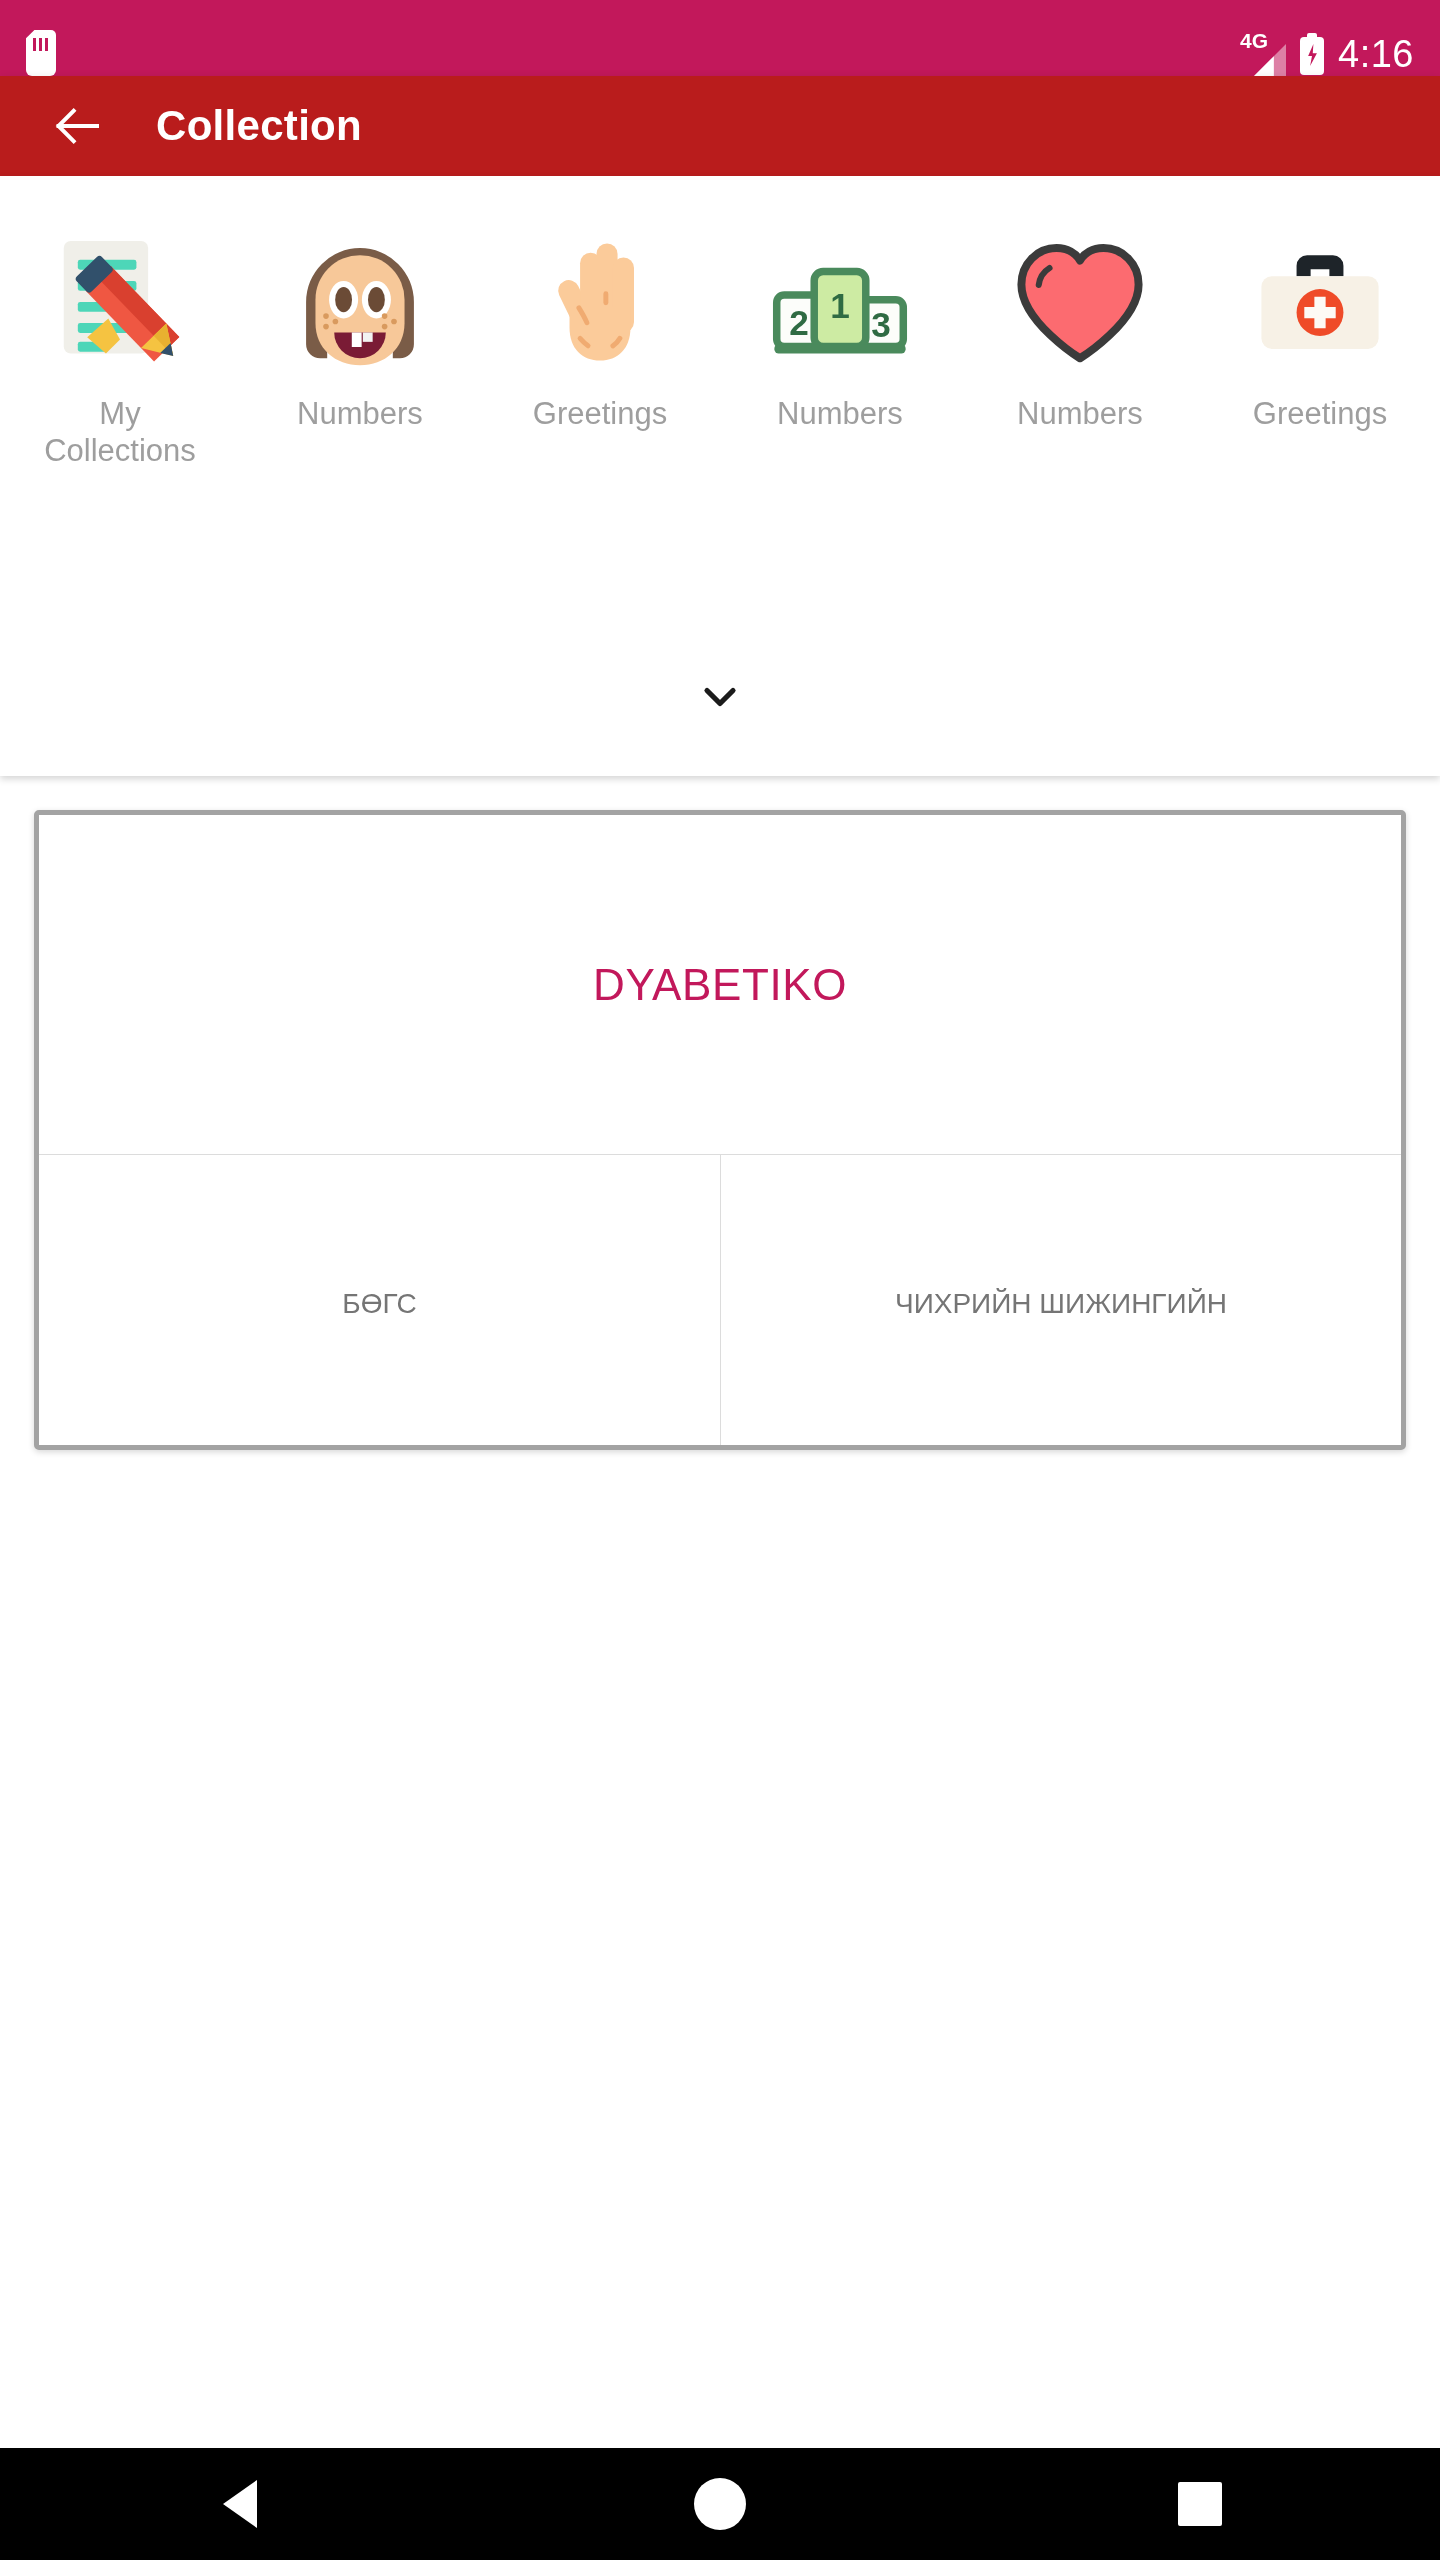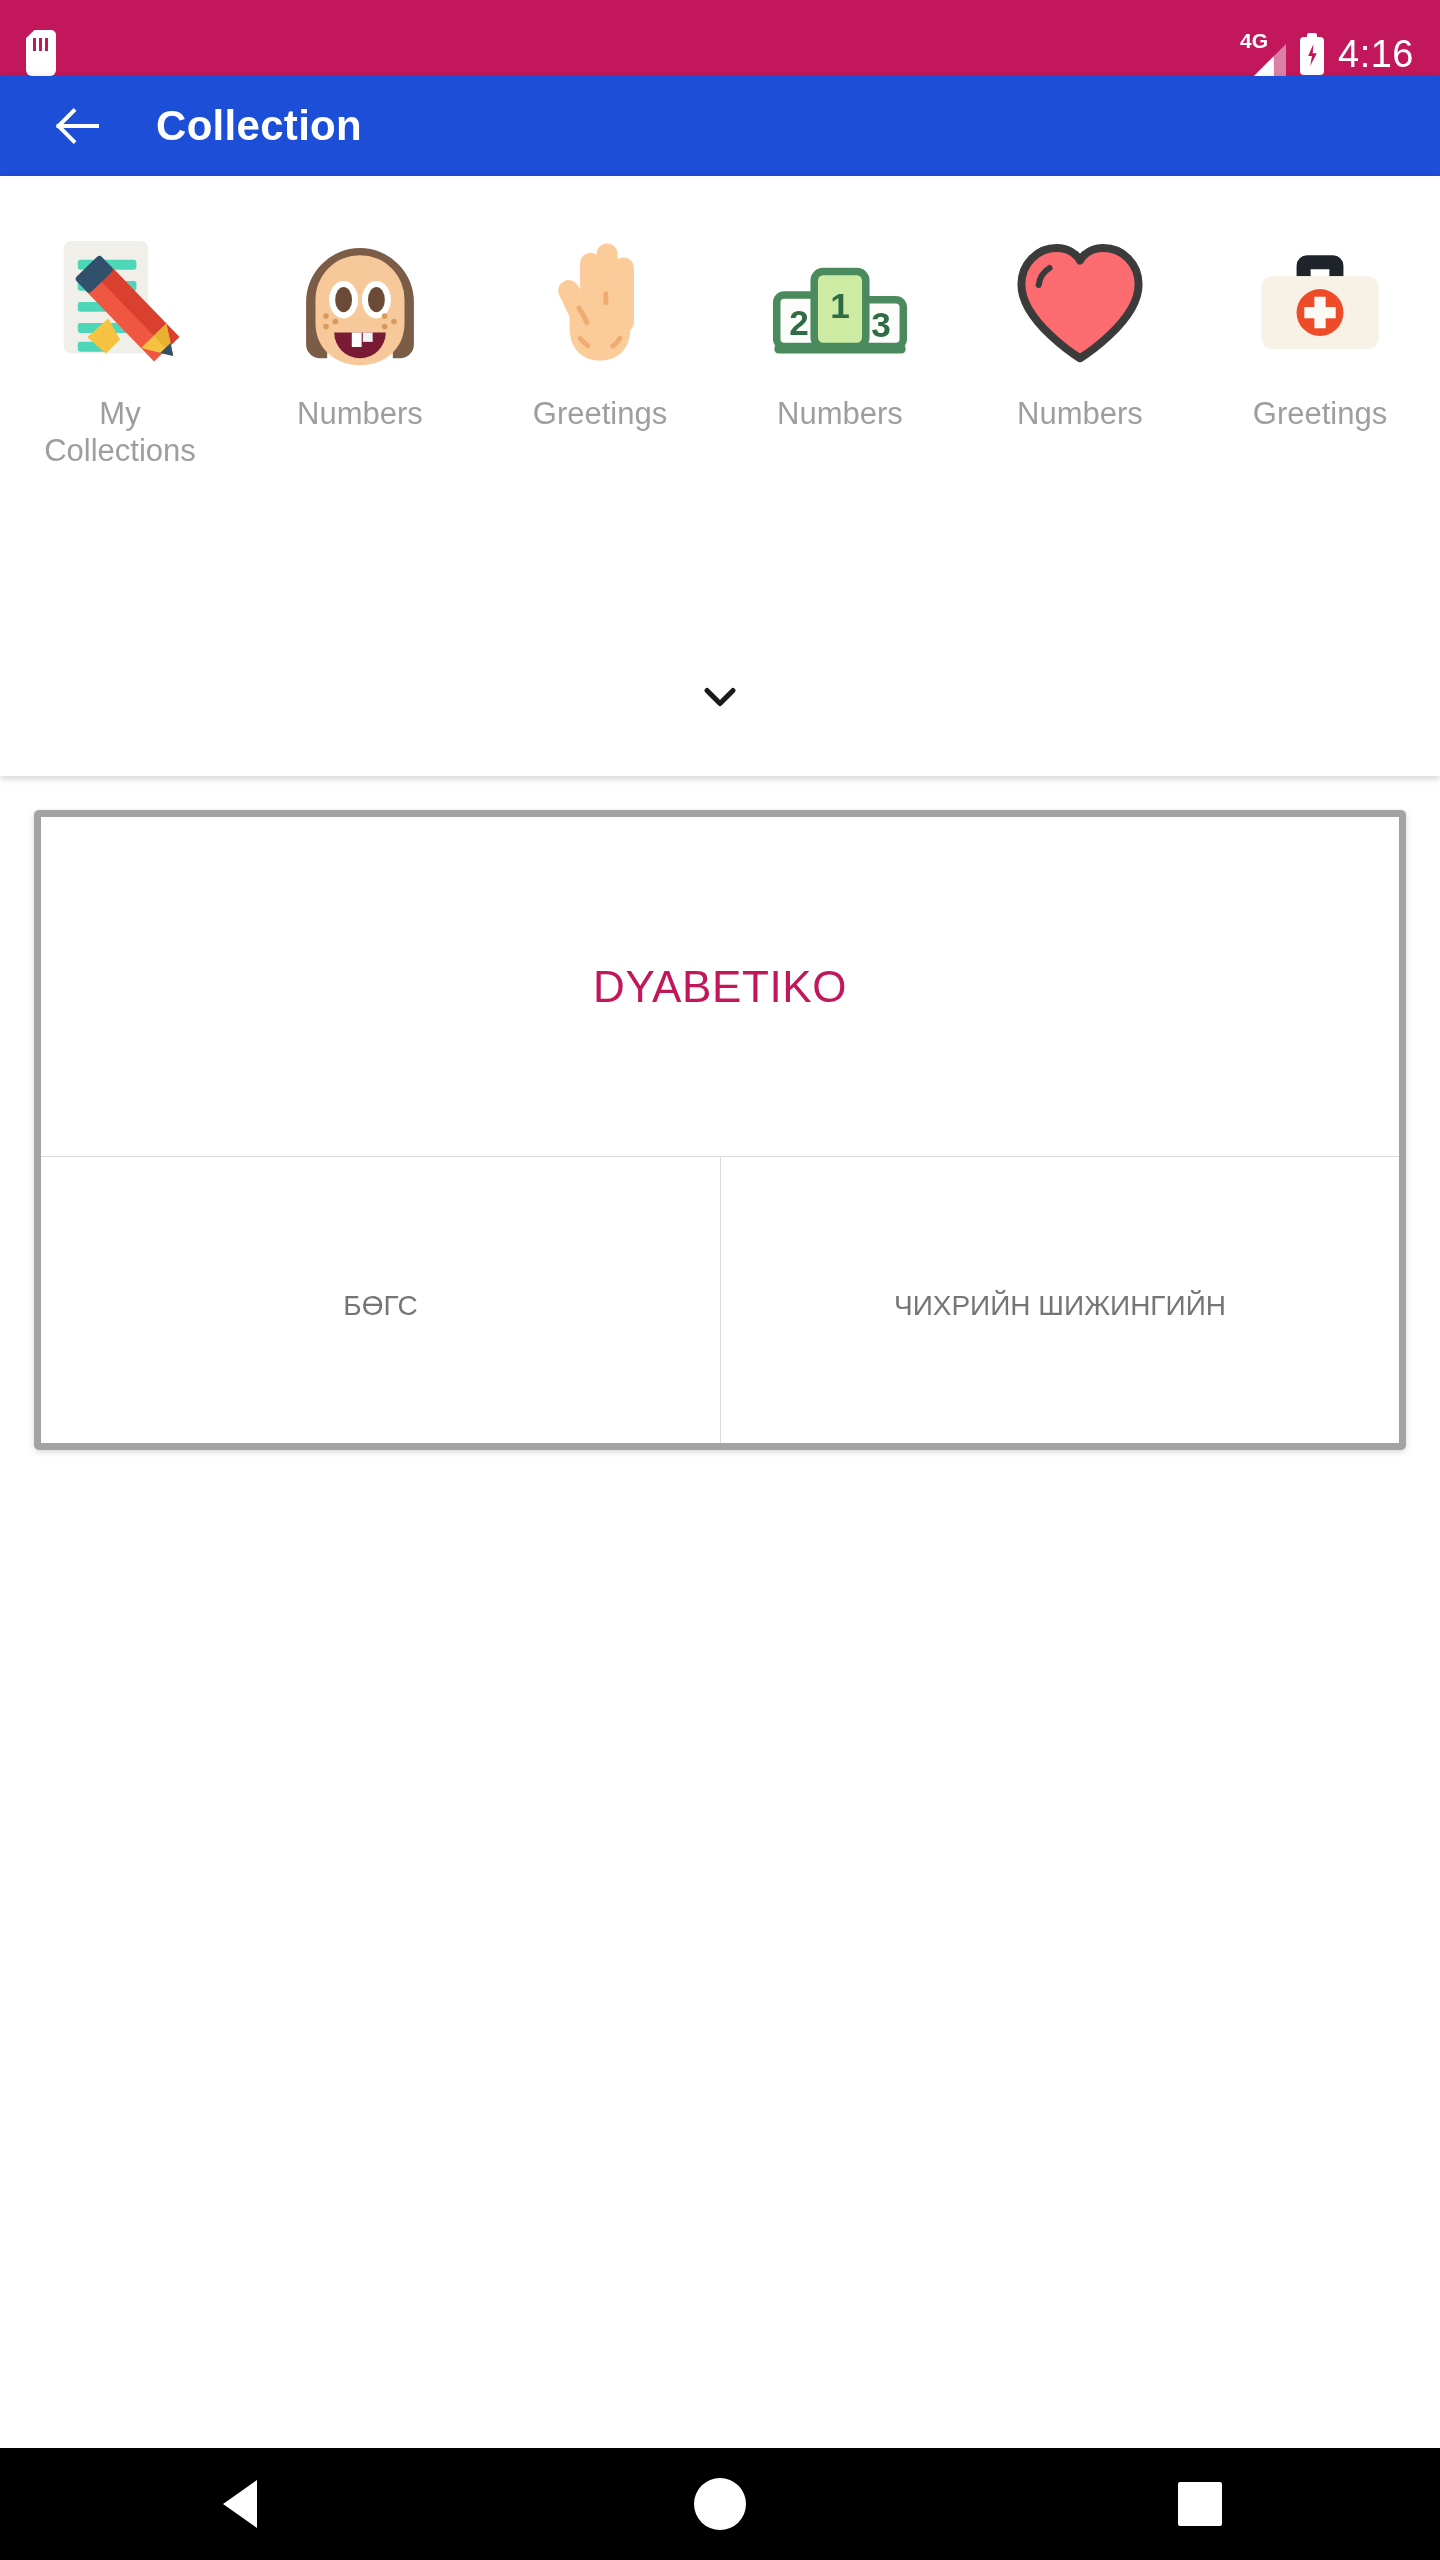--- a/index.html
+++ b/index.html
@@ -65,21 +65,21 @@
     position:absolute; top:11px; left:7px; width:11px; height:22px;
     background:#C2185B;
     clip-path: polygon(58% 0, 10% 55%, 45% 55%, 28% 100%, 90% 42%, 52% 42%);
   }
   .clock{ color:#fff; font-size:38px; font-weight:400; letter-spacing:.5px; }
 
   
   .app-bar{
     position:absolute; top:76px; left:0;
     width:1440px; height:100px;
-    background:#1d4ed8;
+    background:#b91c1c;
     display:flex; align-items:center;
     box-shadow:0 4px 10px rgba(0,0,0,.18);
   }
   .back-btn{
     width:56px; height:56px; margin-left:48px;
     position:relative; cursor:pointer; flex:none;
   }
   .back-btn svg{ width:56px; height:56px; display:block; }
   .app-title{
     color:#ffffff; font-size:42px; font-weight:bold;
@@ -121,21 +121,21 @@
     display:flex; align-items:center; justify-content:center;
     cursor:pointer;
   }
   .expander svg{ width:52px; height:52px; display:block; }
 
   
   .trans-card{
     position:absolute; top:810px; left:34px;
     width:1372px; height:640px;
     background:#ffffff;
-    border:7px solid #a3a3a3;
+    border:5px solid #a3a3a3;
     border-radius:5px;
     box-shadow:0 2px 6px rgba(0,0,0,.16);
     overflow:hidden;
   }
   .src-area{
     height:340px;
     display:flex; align-items:center; justify-content:center;
     border-bottom:1px solid #dcdcdc;
     padding:0 40px;
   }

